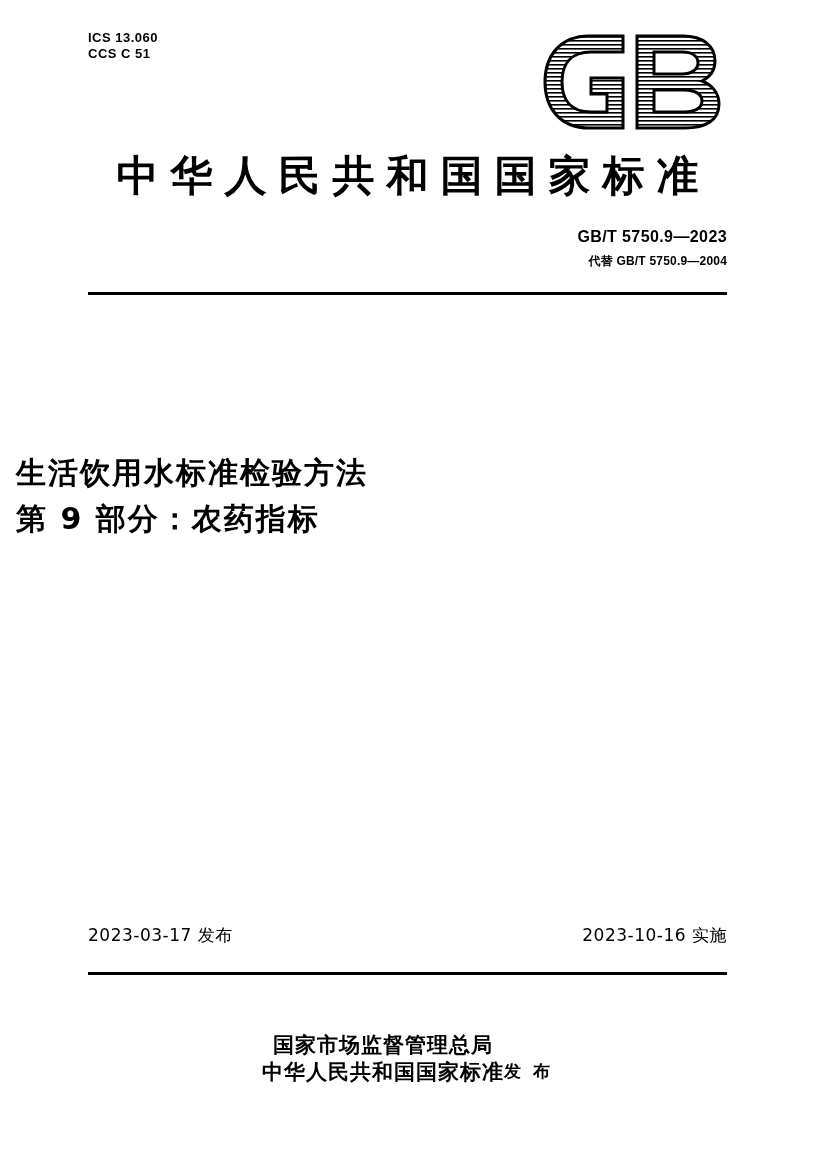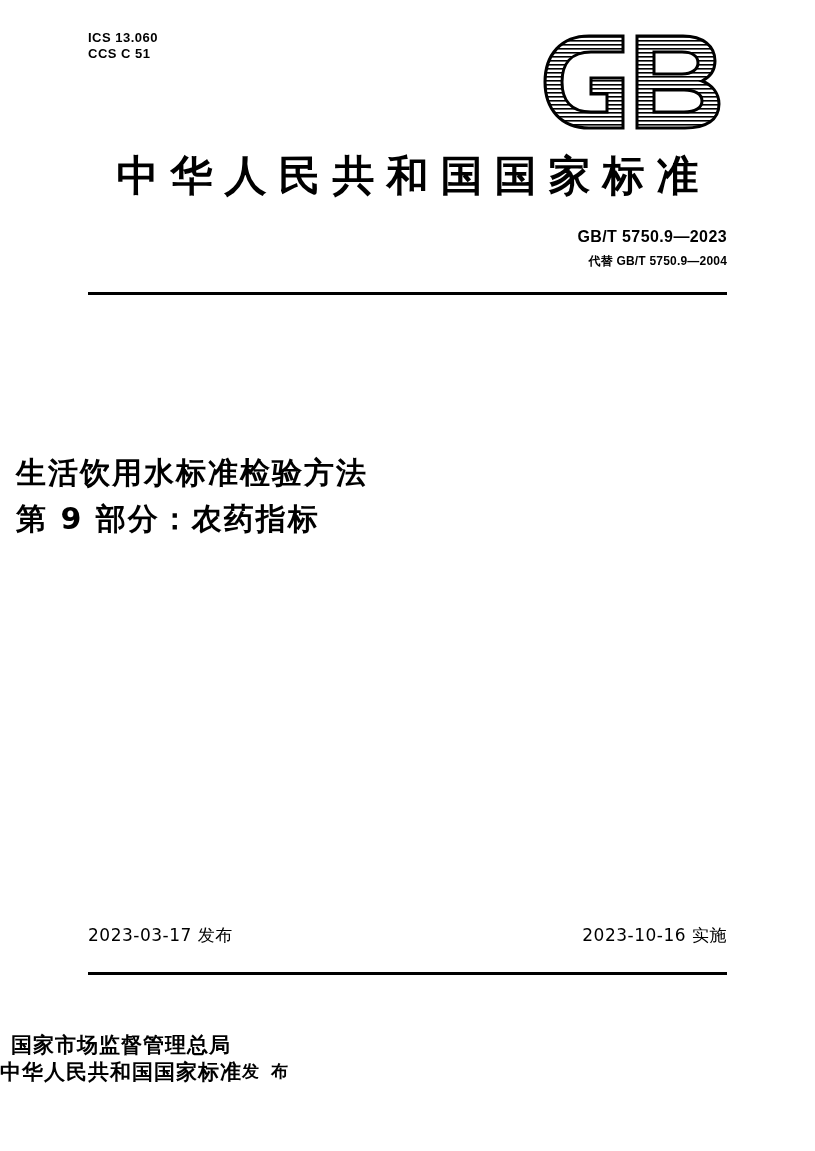--- a/index.html
+++ b/index.html
@@ -136,20 +136,21 @@
     font-size: 17px;
     letter-spacing: 0.5px;
   }
 
   
   .issuer {
     position: absolute;
     left: 0; right: 0;
     top: 1032px;
     display: flex;
+    justify-content: center;
     align-items: center;
   }
   .issuer-names {
     font-family: "DejaVu Sans", "Liberation Sans", sans-serif;
     font-weight: bold;
     font-size: 21px;
     line-height: 27px;
     letter-spacing: 1px;
     text-align: center;
   }

